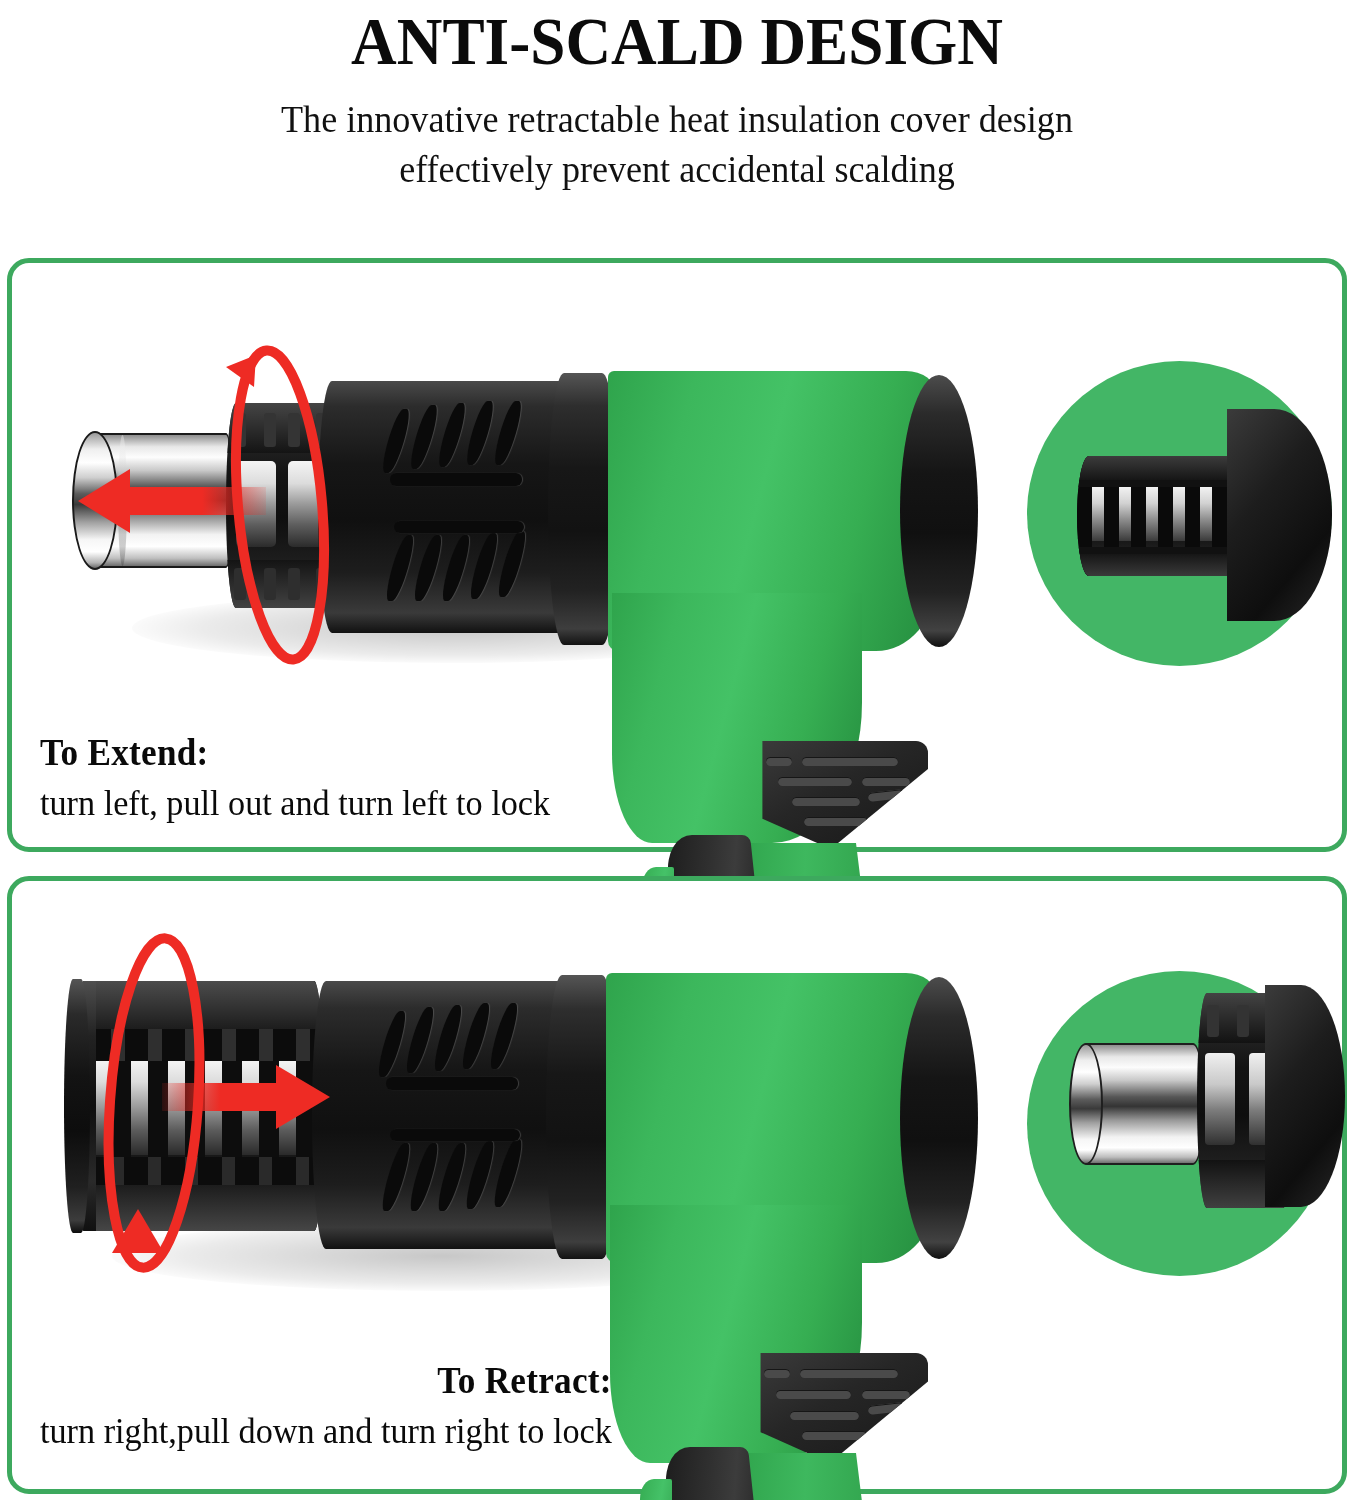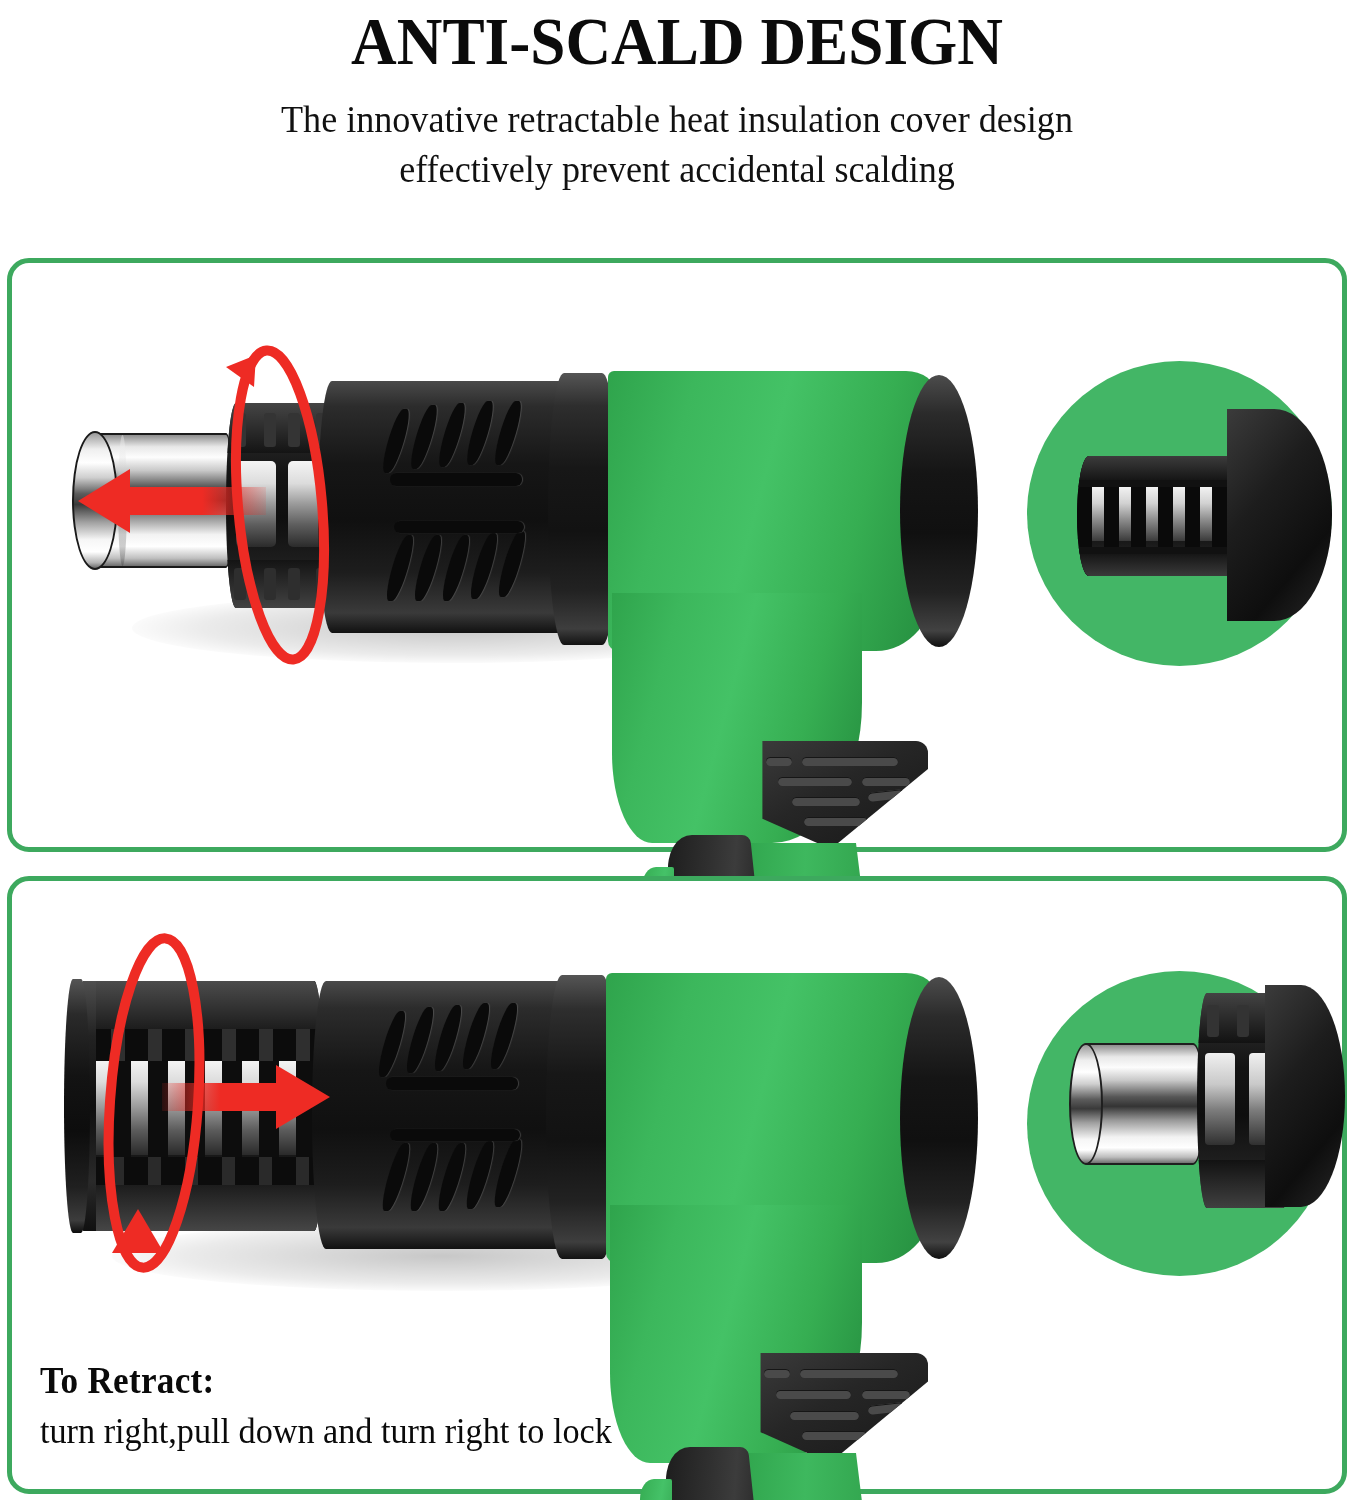--- a/index.html
+++ b/index.html
@@ -64,21 +64,21 @@
     transform-origin: left;
   }
   .caption .cap-body {
     font-size: 36px;
     color: #0a0a0a;
     margin-top: 8px;
     transform: scaleX(0.95);
     transform-origin: left;
   }
   #caption-extend  { top: 468px; }
-  #caption-retract { top: 478px; }
+  #caption-retract { top: 478px; text-align: right; }
 
   
   .inset-circle {
     position: absolute;
     border-radius: 50%;
     background: #43B666;
   }
 
   
   .gun { position: absolute; }
@@ -368,20 +368,24 @@
             <stop offset="1" stop-color="#EE2B24" stop-opacity="1"></stop>
           </linearGradient>
         </defs>
         <rect x="112" y="224" width="142" height="28" fill="url(#pullFadeL)"></rect>
         <path d="M 118 206 L 66 238 L 118 270 Z" fill="#EE2B24"></path>
       </g>
     </svg>
 
   </div>
 
+  <div class="caption" id="caption-extend">
+    <div class="cap-title">To Extend:</div>
+    <div class="cap-body">turn left, pull out and turn left to lock</div>
+  </div>
 </div>
 
 <div class="panel" id="panel-retract">
   <div class="panel-stage">
 
     <div class="inset-circle" style="left:1015px; top:90px; width:305px; height:305px;">
 
       <div style="position:absolute; left:48px; top:72px; width:130px; height:122px;
                   border-radius:12px/50%;
                   background:linear-gradient(to bottom,#8e8e8e 0%,#e8e8e8 10%,#fcfcfc 19%,#c8c8c8 30%,

